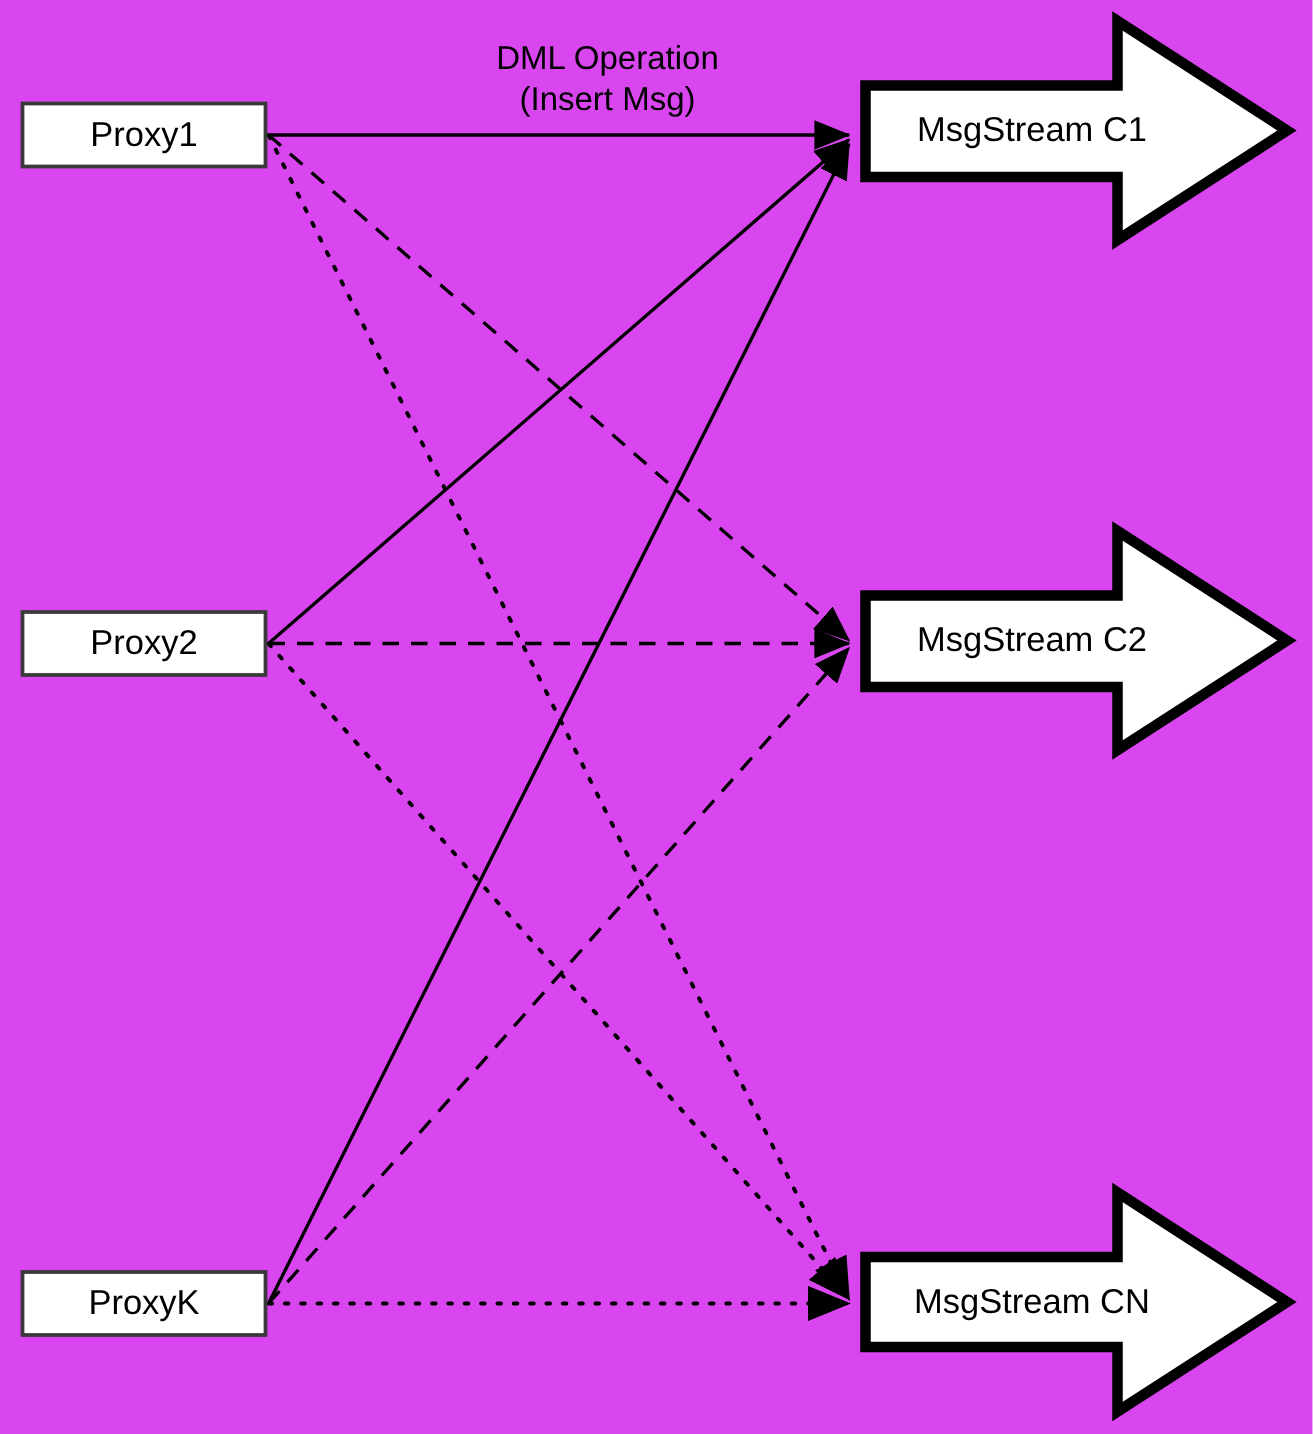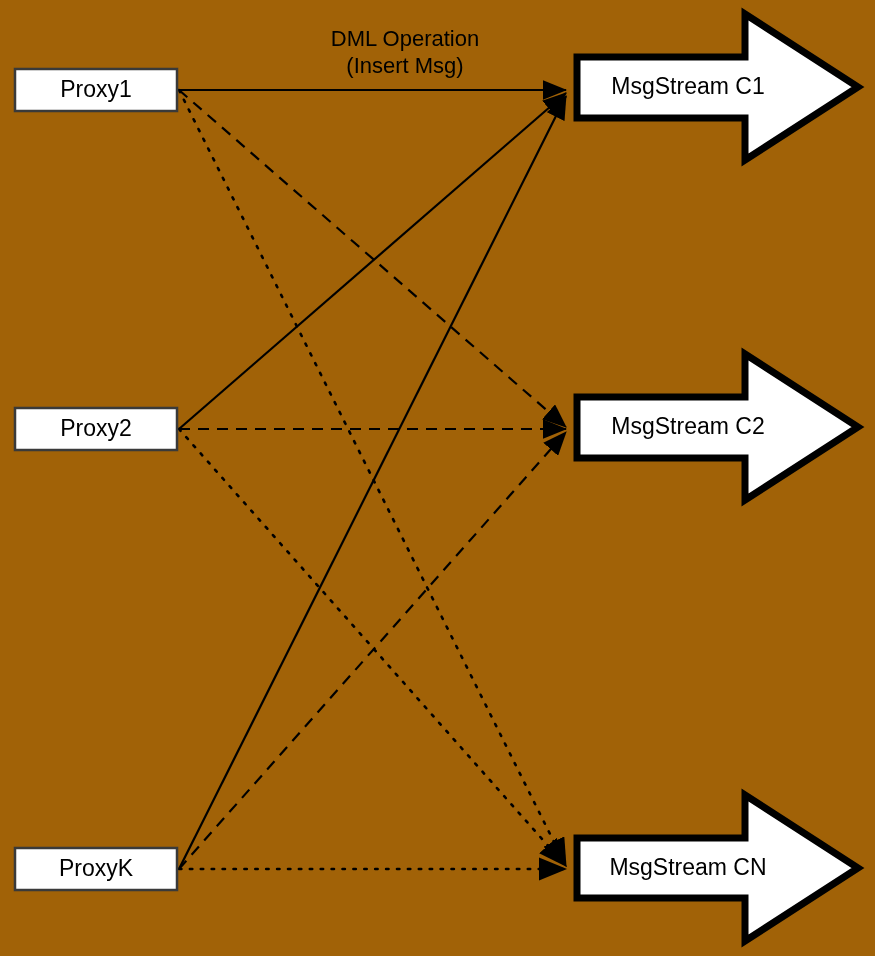--- a/index.html
+++ b/index.html
@@ -4,21 +4,21 @@
 <style>
   html, body {
     margin: 0;
     padding: 0;
     background: #ffffff;
   }
   #diagram-root {
     position: relative;
     width: 875px;
     height: 956px;
-    background: #a16207;
+    background: #d946ef;
     font-family: "Liberation Sans", sans-serif;
     overflow: hidden;
     text-decoration: underline;
   }
   #diagram-svg {
     position: absolute;
     top: 0;
     left: 0;
     width: 875px;
     height: 956px;

